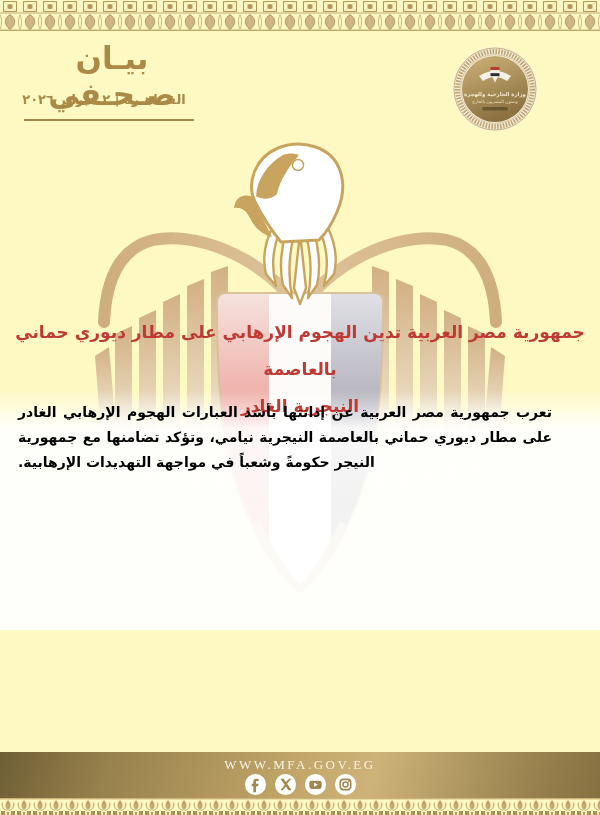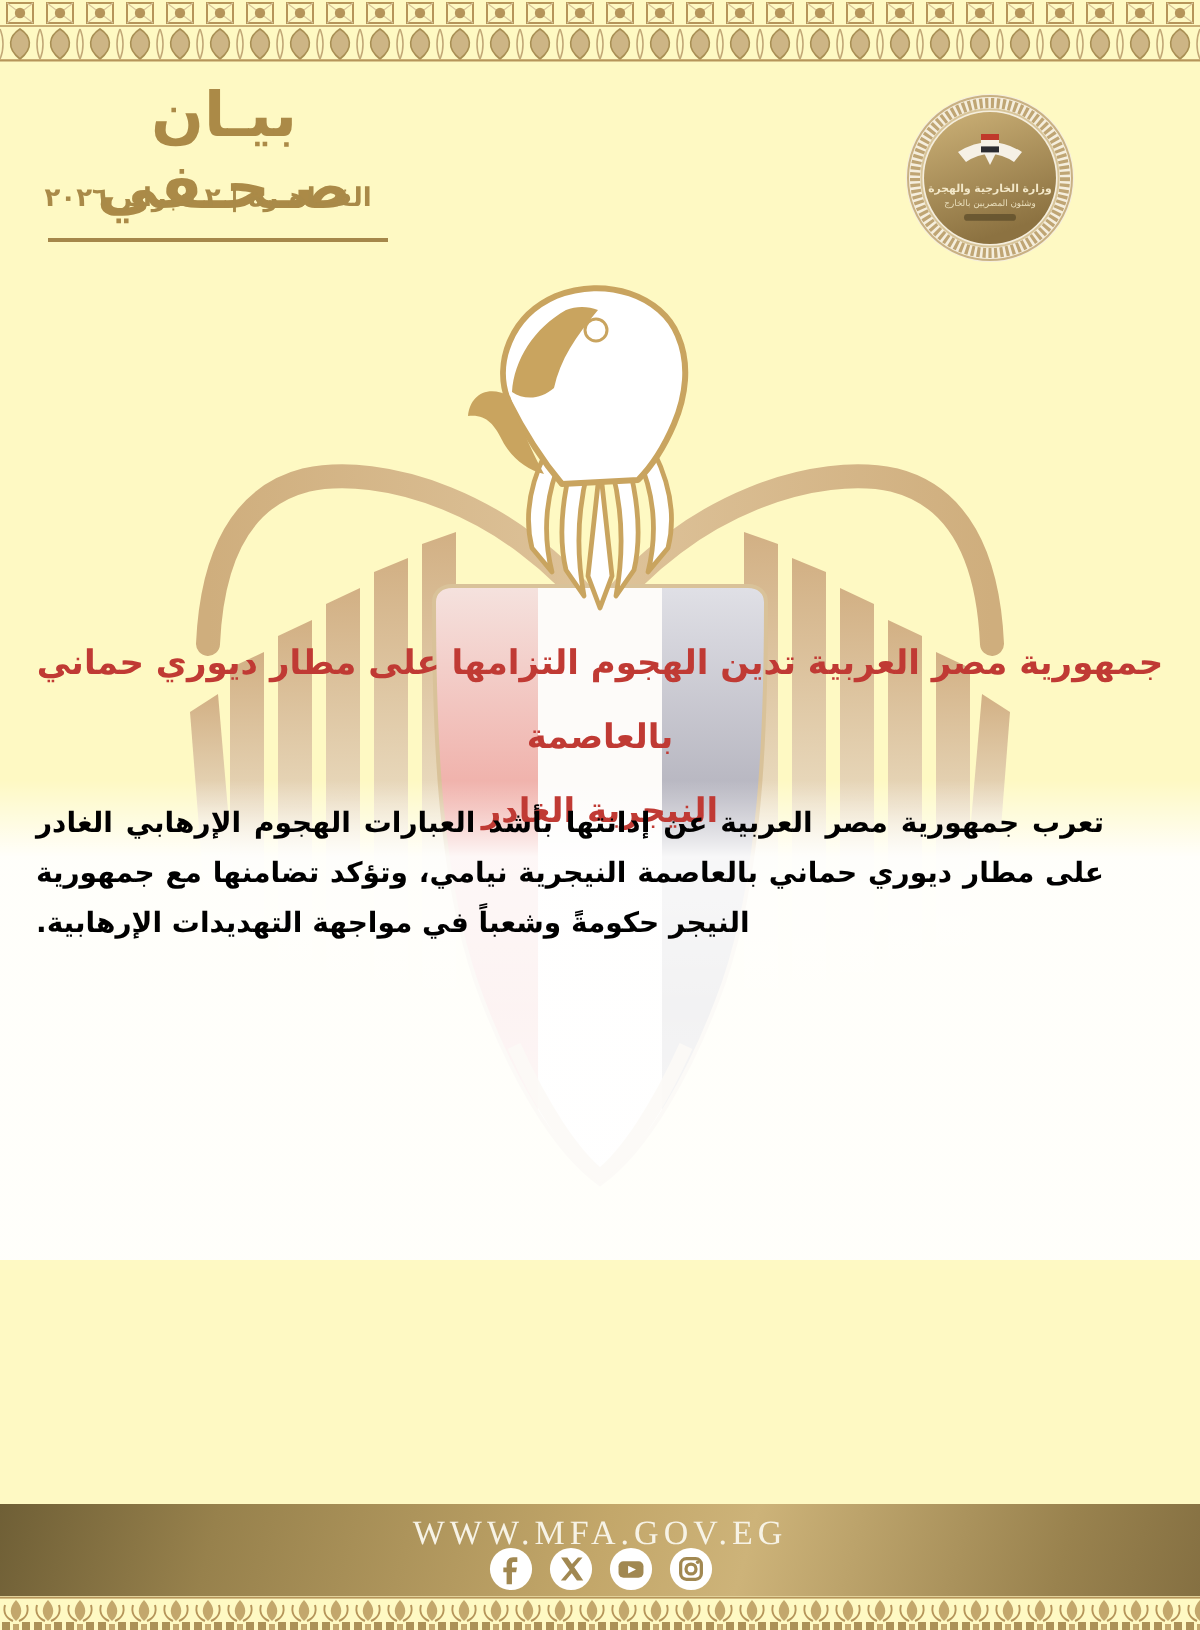--- a/index.html
+++ b/index.html
@@ -40,21 +40,21 @@
   }
   .para-1{top:400px;text-align-last:left;}
   .para-2{top:491px;text-align-last:center;}
   
   .footer-bar{
     left:0;top:752px;width:600px;height:46px;z-index:2;
     background:linear-gradient(105deg,#6f5f36 0%,#97814c 18%,#c3a76a 50%,#cdb379 62%,#99824e 88%,#857042 100%);
   }
   .footer-url{
     position:absolute;left:0;top:5px;width:100%;text-align:center;
-    color:#f7f3e6;font-size:17px;letter-spacing:2.5px;
+    color:#f7f3e6;font-size:13px;letter-spacing:2.5px;
     font-family:"Liberation Serif","DejaVu Serif",serif;
   }
   .social-row{
     position:absolute;left:0;top:21px;width:100%;
     display:flex;justify-content:center;gap:7px;
   }
   .social-btn{width:23px;height:23px;display:block;cursor:pointer;}
   .border-top{left:0;top:0;z-index:2;}
   .border-bottom{left:0;top:798px;z-index:2;}
 </style>
@@ -180,21 +180,21 @@
                C193 30 185 42 182 56 C175 62 167 62 161 58 Z" fill="#c9a45f"></path>
       <path d="M160 60 C148 54 140 60 139 70 C148 69 152 74 156 82
                C160 90 168 97 177 99 C170 86 164 72 160 60 Z" fill="#c9a45f"></path>
       <circle cx="203" cy="27" r="5.5" fill="#ffffff" stroke="#c9a45f" stroke-width="1.5"></circle>
     </g>
   </svg>
 
   <div class="abs fade-overlay"></div>
 
   <div class="abs press-title" lang="ar">
-    <div>جمهورية مصر العربية تدين الهجوم التزامها على مطار ديوري حماني بالعاصمة</div>
+    <div>جمهورية مصر العربية تدين الهجوم الإرهابي على مطار ديوري حماني بالعاصمة</div>
     <div>النيجرية الغادر</div>
   </div>
 
   <p class="abs para para-1" lang="ar">تعرب جمهورية مصر العربية عن إدانتها بأشد العبارات الهجوم الإرهابي الغادر على مطار ديوري حماني بالعاصمة النيجرية نيامي، وتؤكد تضامنها مع جمهورية النيجر حكومةً وشعباً في مواجهة التهديدات الإرهابية.</p>
 
   <div class="abs footer-bar">
     <div class="footer-url">WWW.MFA.GOV.EG</div>
     <div class="social-row">
       <svg class="social-btn" viewBox="0 0 24 24">
         <circle cx="12" cy="12" r="11" fill="#ffffff"></circle>

